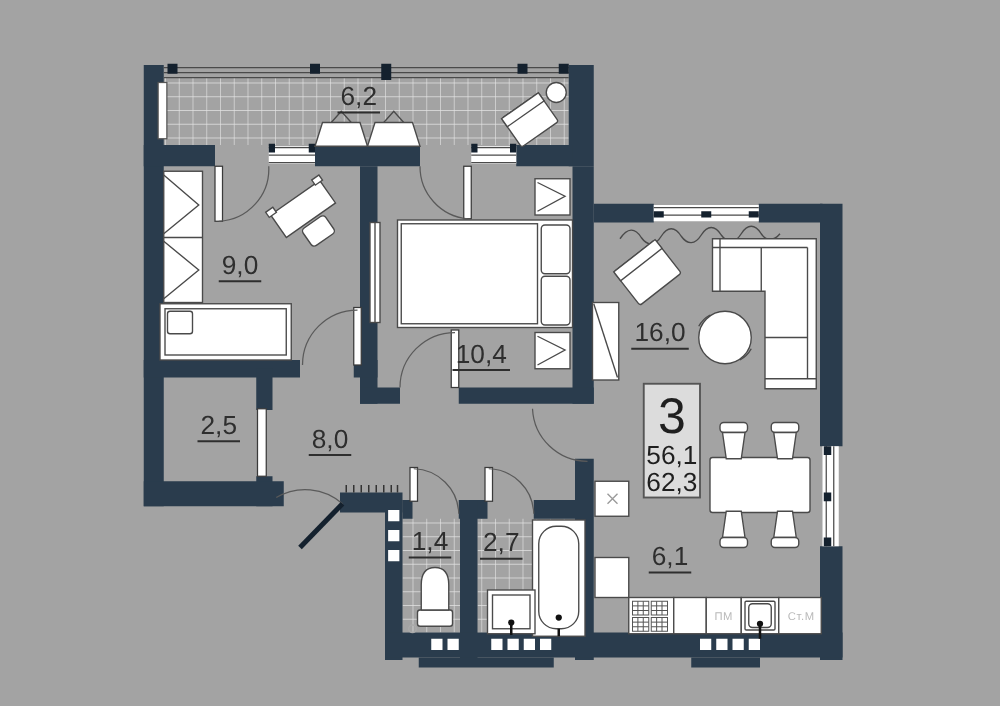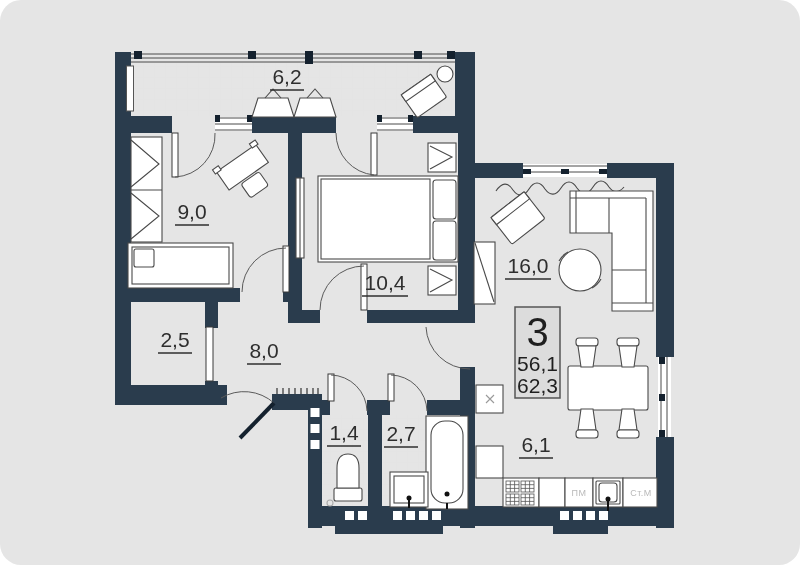--- a/index.html
+++ b/index.html
@@ -1,17 +1,17 @@
 <!DOCTYPE html>
 <html><head>
 <meta charset="utf-8">
 <style>
   html,body{margin:0;padding:0;background:#ffffff;}
-  .stage{position:relative;width:800px;height:565px;background:#e5e5e5;overflow:hidden;
-         font-family:"Liberation Sans", sans-serif;border-radius:21px;}
+  .stage{position:relative;width:800px;height:565px;background:#a3a3a3;overflow:hidden;
+         font-family:"Liberation Sans", sans-serif;}
   svg text{font-family:"Liberation Sans", sans-serif;}
   .area-label{font-size:21px;fill:#2e2e2e;}
   .muted-label{font-size:9px;fill:#b9b9b9;letter-spacing:.5px;}
   .stamp-big{font-size:40px;fill:#1f1f1f;}
   .stamp-num{font-size:21px;fill:#1f1f1f;}
 </style>
 </head>
 <body>
 
 <div class="stage">

